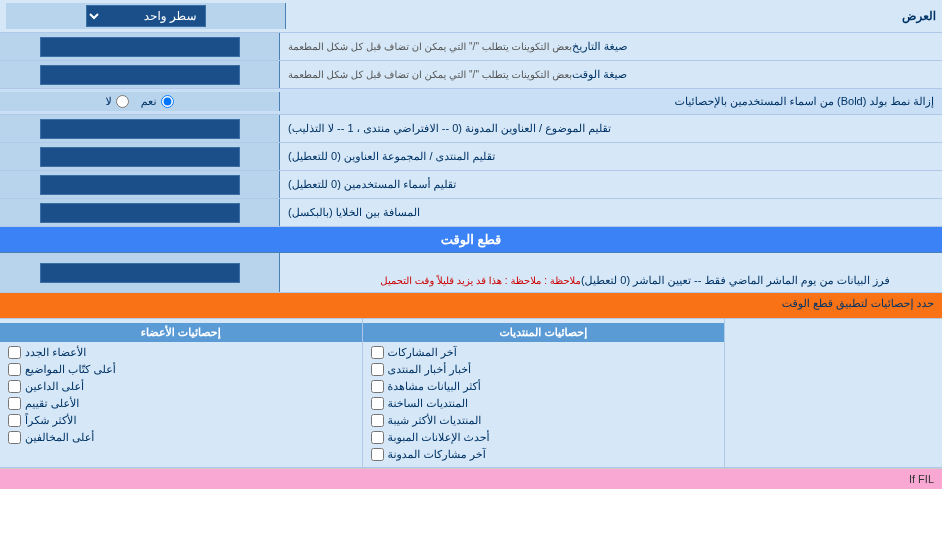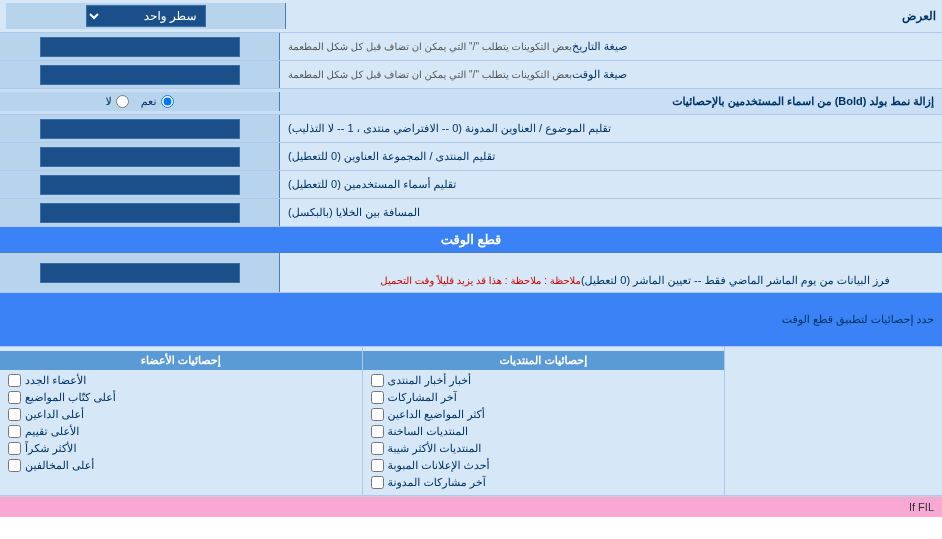--- a/index.html
+++ b/index.html
@@ -75,21 +75,20 @@
       border-bottom: 1px solid #b0c8e8;
       min-height: 26px;
     }
 
     .radio-row .right-label {
       flex: 1;
       text-align: right;
       padding: 3px 8px;
       color: #003366;
       font-size: 11px;
-      font-weight: bold;
     }
 
     .radio-row .radio-group {
       width: 280px;
       display: flex;
       align-items: center;
       justify-content: center;
       gap: 12px;
       padding: 3px 6px;
       border-right: 1px solid #4a7fb5;
@@ -144,24 +143,24 @@
       align-items: center;
       justify-content: center;
       padding: 3px 6px;
       border-right: 1px solid #4a7fb5;
     }
 
     
     .stats-header {
       display: flex;
       align-items: flex-start;
-      background: #3b82f6;
+      background: #f97316;
       border-bottom: 1px solid #b0c8e8;
       min-height: 26px;
-      padding: 20px 8px;
+      padding: 4px 8px;
     }
 
     .stats-header .stats-title {
       flex: 1;
       color: #003366;
       font-size: 11px;
       text-align: right;
     }
 
     .stats-columns {
@@ -325,29 +324,29 @@
     <div class="stats-title">حدد إحصائيات لتطبيق قطع الوقت</div>
   </div>
 
   <div class="stats-columns">
 
     <div class="stats-col" style="flex:0.6;"></div>
 
     <div class="stats-col">
       <div class="stats-col-header">إحصائيات المنتديات</div>
       <div class="stat-item">
+        <span>آخر المشاركات</span>
+        <input type="checkbox" style="">
+      </div>
+      <div class="stat-item">
         <span>أخبار أخبار المنتدى</span>
         <input type="checkbox" style="">
       </div>
       <div class="stat-item">
-        <span>آخر المشاركات</span>
-        <input type="checkbox" style="">
-      </div>
-      <div class="stat-item">
-        <span>أكثر المواضيع الداعين</span>
+        <span>أكثر البيانات مشاهدة</span>
         <input type="checkbox" style="">
       </div>
       <div class="stat-item">
         <span>المنتديات الساخنة</span>
         <input type="checkbox" style="">
       </div>
       <div class="stat-item">
         <span>المنتديات الأكثر شيبة</span>
         <input type="checkbox" style="">
       </div>

